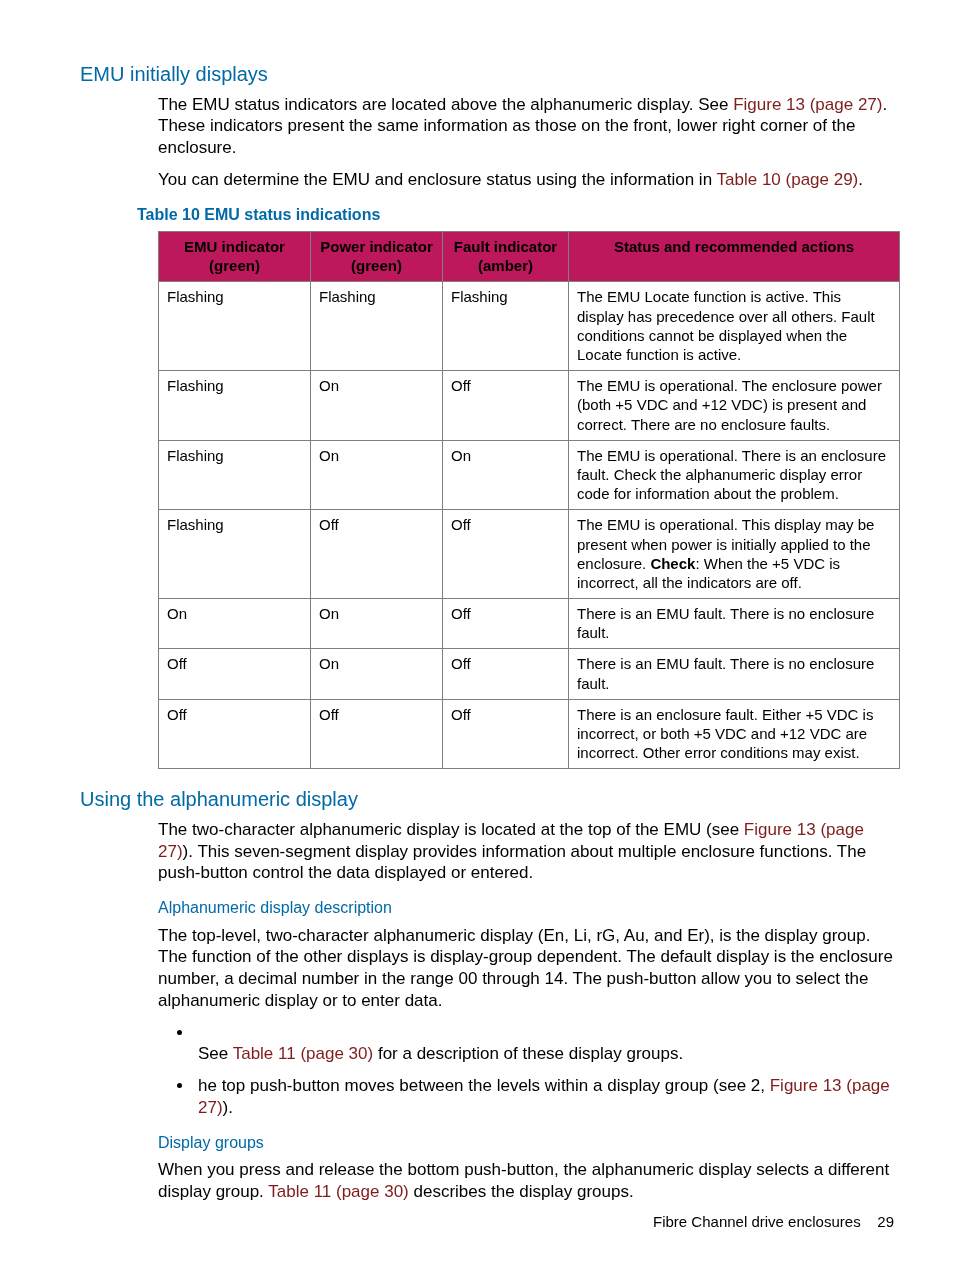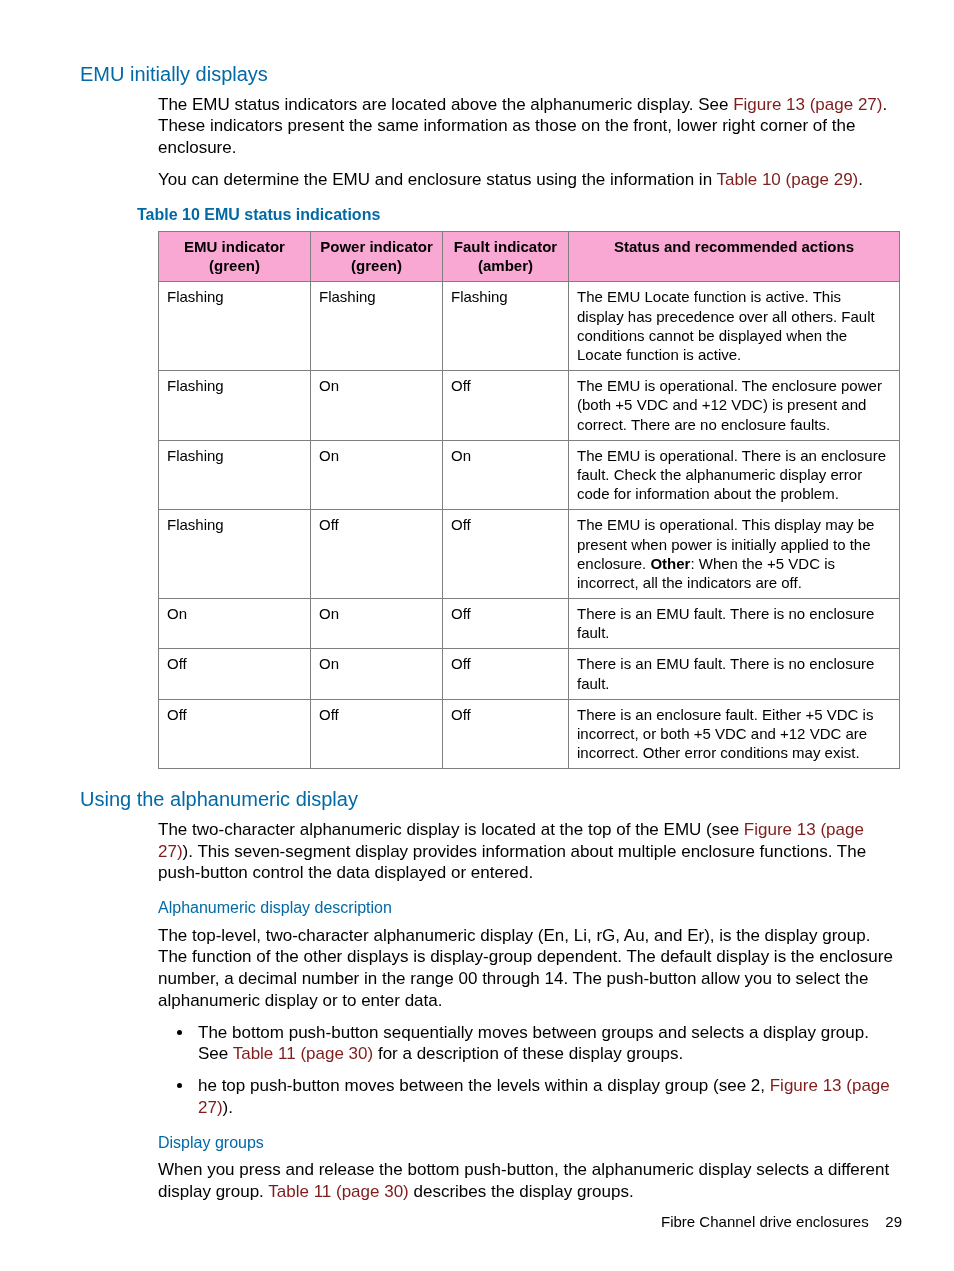--- a/index.html
+++ b/index.html
@@ -49,41 +49,41 @@
     font-size: 15px;
   }
   table.status th, table.status td {
     border: 1px solid #7f7f7f;
     padding: 5px 8px 6px 8px;
     vertical-align: top;
   }
   table.status th {
     font-weight: 700;
     text-align: center;
-    background: #f9a8d4;
+    background: #be185d;
   }
   table.status td.c {
     text-align: left;
   }
   .col1 { width: 152px; }
   .col2 { width: 132px; }
   .col3 { width: 126px; }
   .col4 { width: auto; }
   ul.bullets {
     margin: 6px 0 10px 78px;
     padding-left: 36px;
   }
   ul.bullets li {
     margin: 4px 0 10px 0;
     padding-left: 4px;
   }
   .footer {
     position: absolute;
     bottom: 40px;
-    right: 52px;
+    right: 60px;
     font-size: 15px;
     color: #000;
   }
   .bold { font-weight: 700; }
 </style>
 </head>
 <body>
 
 <h2 class="section">EMU initially displays</h2>
 
@@ -129,21 +129,21 @@
       <td class="c">Flashing</td>
       <td class="c">On</td>
       <td class="c">On</td>
       <td>The EMU is operational. There is an enclosure fault. Check the alphanumeric display error code for information about the problem.</td>
     </tr>
     <tr>
       <td class="c">Flashing</td>
       <td class="c">Off</td>
       <td class="c">Off</td>
       <td>
-        <span>The EMU is operational. This display may be present when power is initially applied to the enclosure. </span><span class="bold">Other</span><span>: When the +5 VDC is incorrect, all the indicators are off.</span>
+        <span>The EMU is operational. This display may be present when power is initially applied to the enclosure. </span><span class="bold">Check</span><span>: When the +5 VDC is incorrect, all the indicators are off.</span>
       </td>
     </tr>
     <tr>
       <td class="c">On</td>
       <td class="c">On</td>
       <td class="c">Off</td>
       <td>There is an EMU fault. There is no enclosure fault.</td>
     </tr>
     <tr>
       <td class="c">Off</td>
@@ -165,21 +165,21 @@
 <p class="body">
   <span>The two-character alphanumeric display is located at the top of the EMU (see </span><span class="link">Figure 13 (page 27)</span><span>). This seven-segment display provides information about multiple enclosure functions. The push-button control the data displayed or entered.</span>
 </p>
 
 <h3 class="subsection">Alphanumeric display description</h3>
 
 <p class="body">The top-level, two-character alphanumeric display (En, Li, rG, Au, and Er), is the display group. The function of the other displays is display-group dependent. The default display is the enclosure number, a decimal number in the range 00 through 14. The push-button allow you to select the alphanumeric display or to enter data.</p>
 
 <ul class="bullets">
   <li>
-    <span>The bottom push-button sequentially moves between groups and selects a display group.</span><br>
+    <br>
     <span>See </span><span class="link">Table 11 (page 30)</span><span> for a description of these display groups.</span>
   </li>
   <li>
     <span>he top push-button moves between the levels within a display group (see 2, </span><span class="link">Figure 13 (page 27)</span><span>).</span>
   </li>
 </ul>
 
 <h3 class="subsection">Display groups</h3>
 
 <p class="body">

